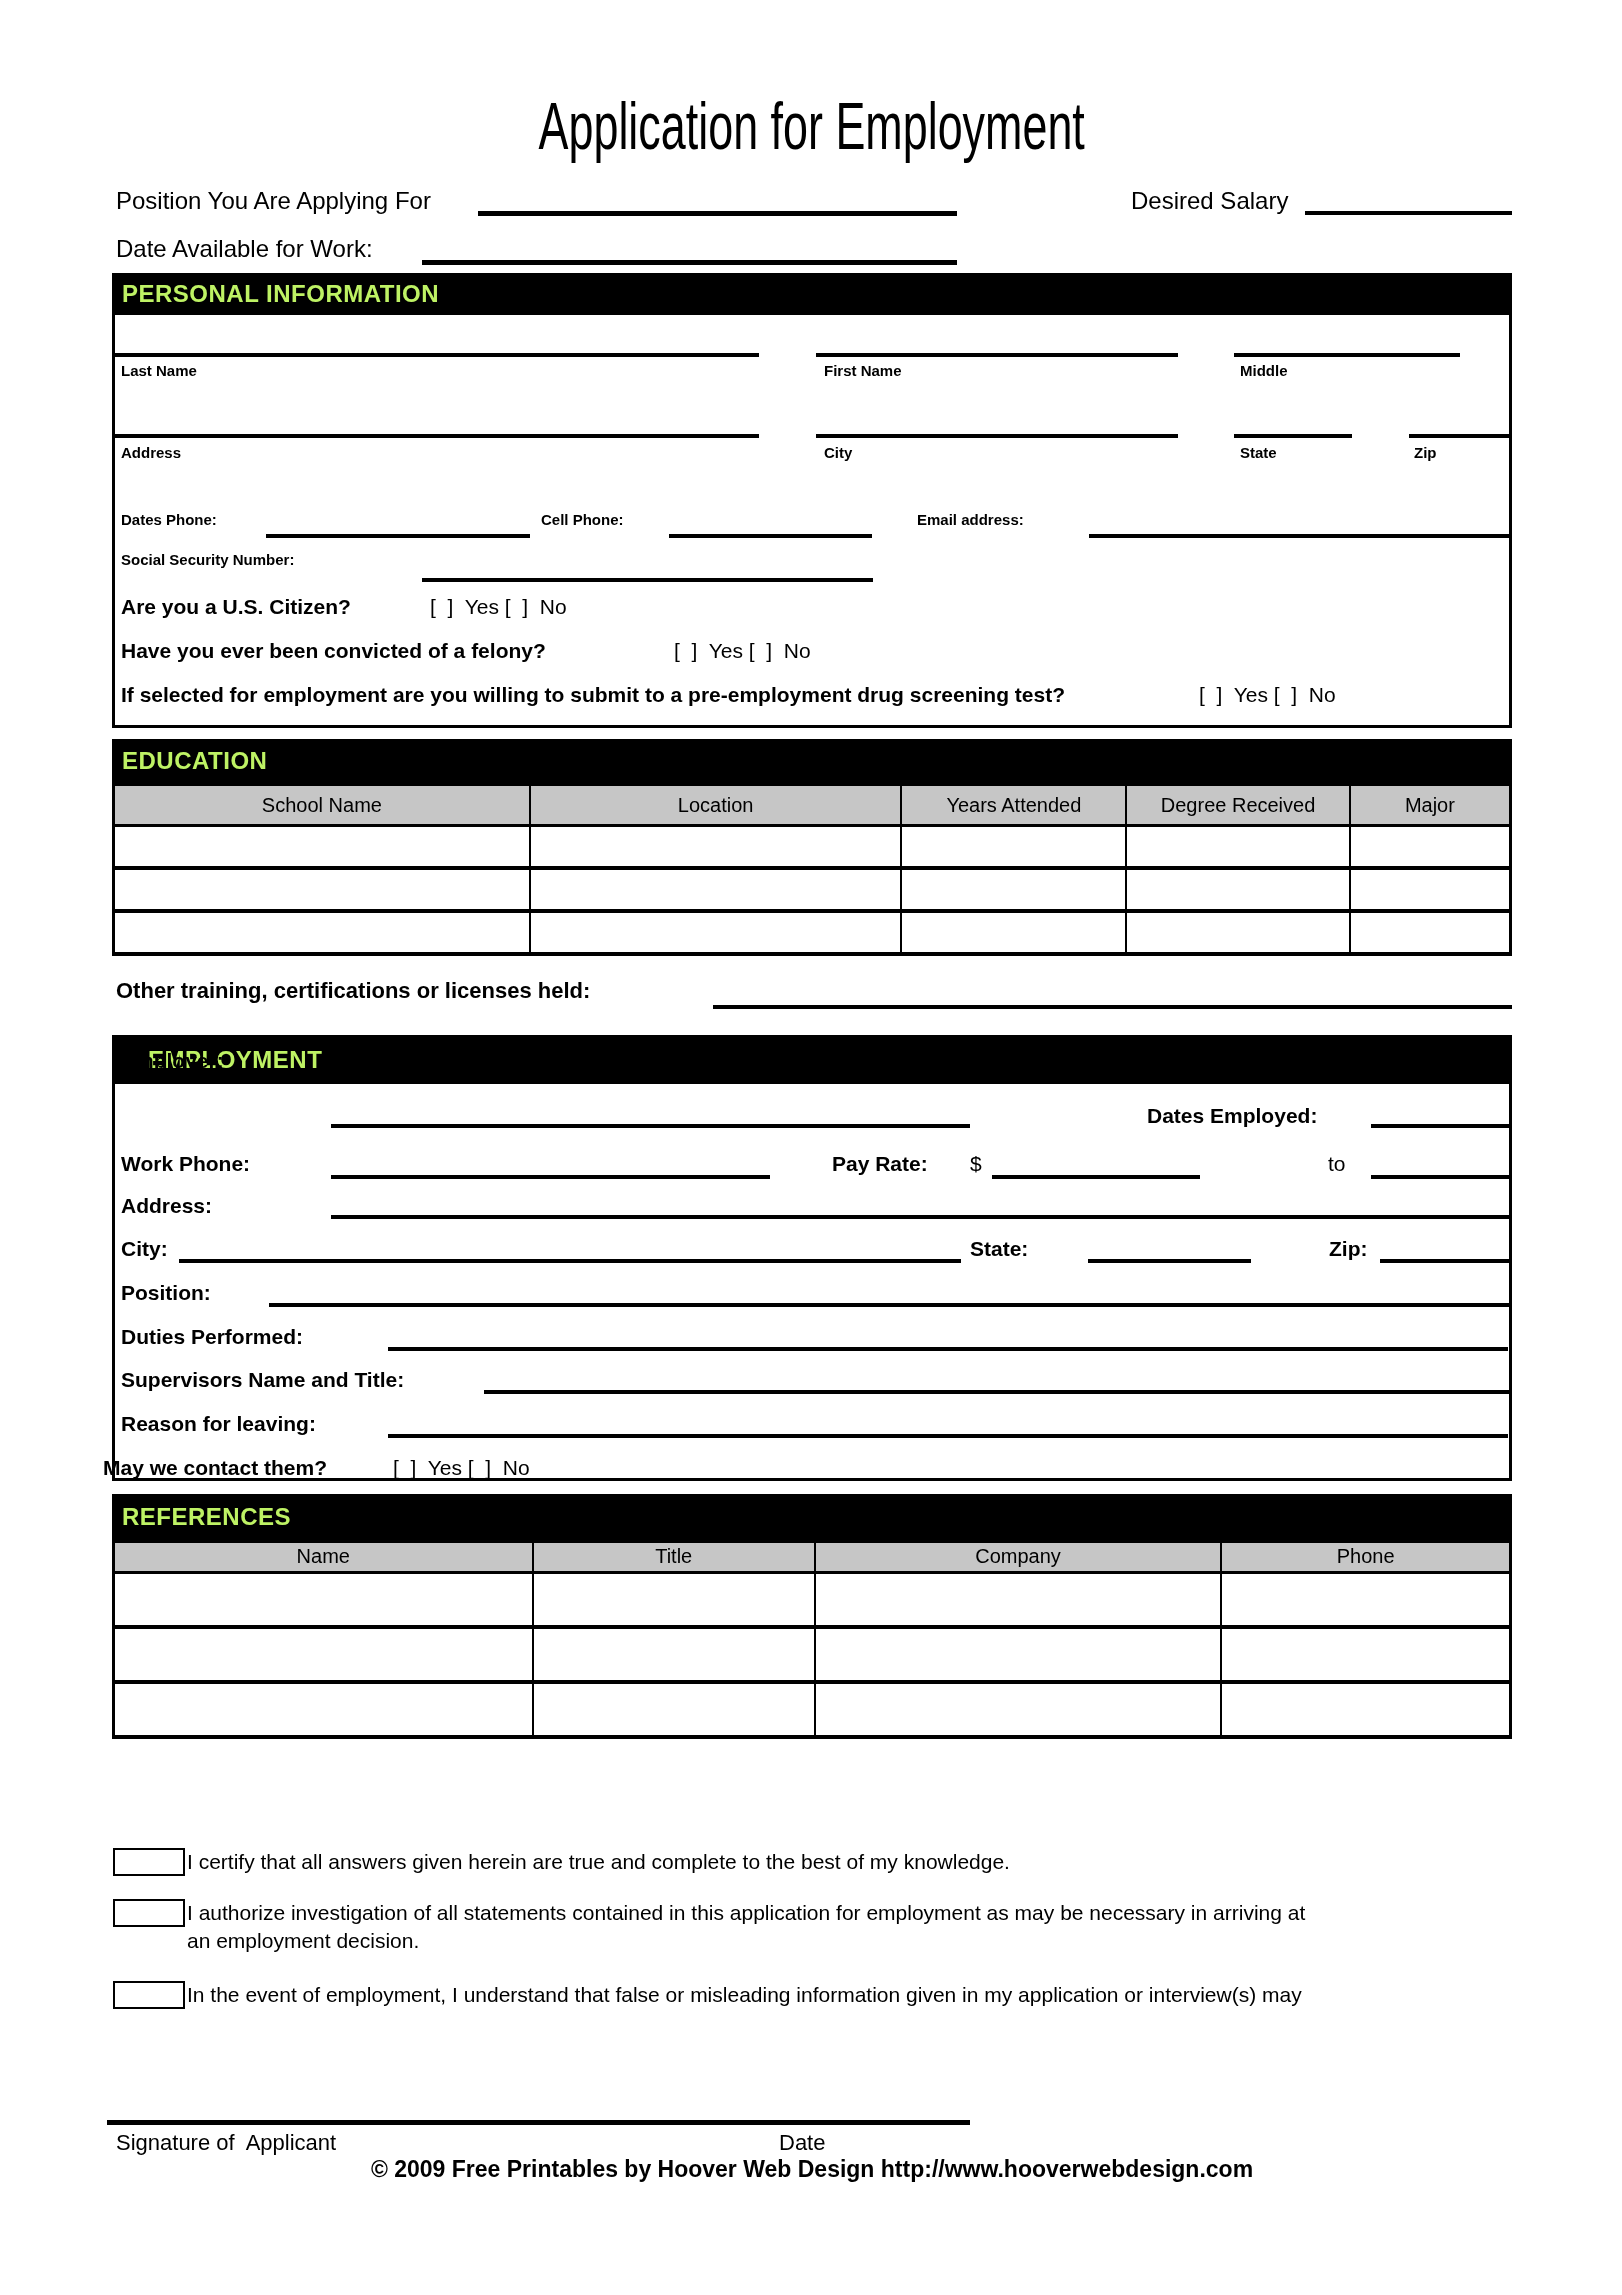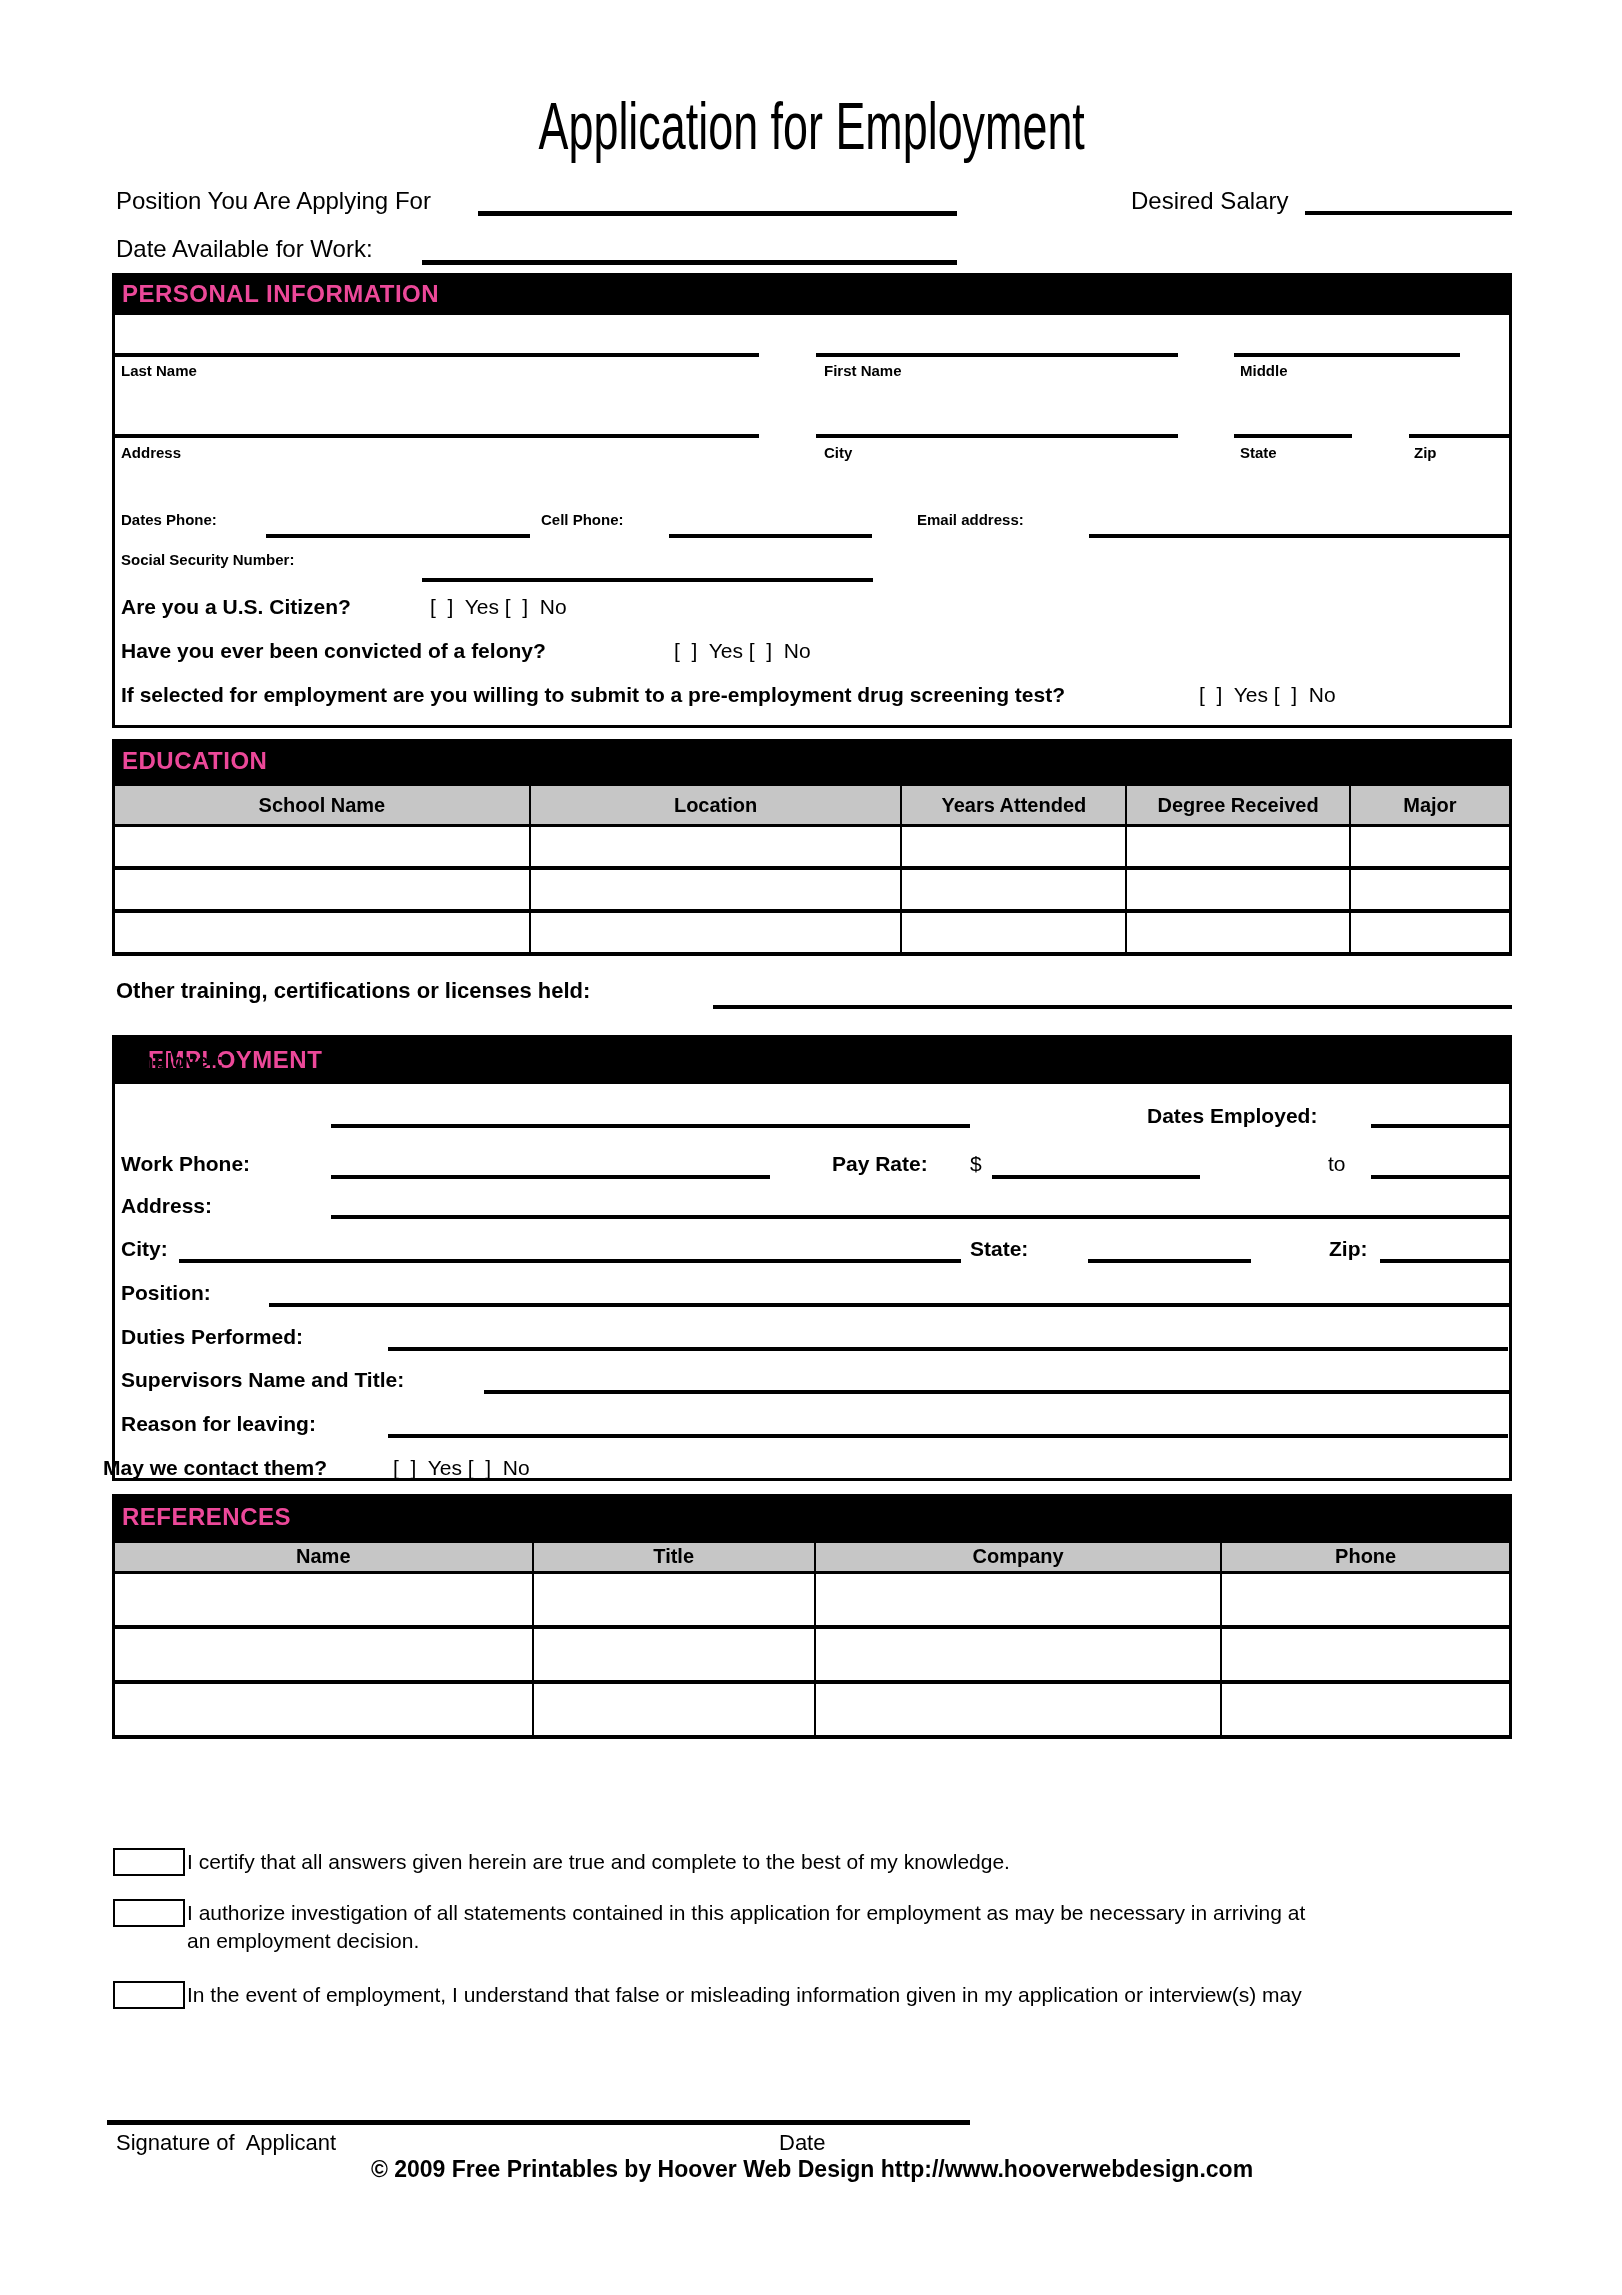--- a/index.html
+++ b/index.html
@@ -11,33 +11,33 @@
   .abs{position:absolute;}
   .title{
     position:absolute;left:0;top:88px;width:1623px;text-align:center;
     font-size:66px;font-weight:400;white-space:nowrap;
   }
   .title span{display:inline-block;transform:scaleX(0.68);transform-origin:center;}
   .toplbl{font-size:24px;font-weight:400;white-space:nowrap;}
   .line{position:absolute;background:#000;height:3.7px;}
   .line.thick{height:4.6px;}
   .banner{
-    position:absolute;left:112px;width:1400px;background:#000;color:#ec4899;
+    position:absolute;left:112px;width:1400px;background:#000;color:#bef264;
     font-weight:bold;font-size:24px;display:flex;align-items:center;
     padding-left:10px;box-sizing:border-box;letter-spacing:0.5px;
   }
   .secbox{position:absolute;left:112px;width:1400px;border:3.7px solid #000;border-top:none;box-sizing:border-box;background:#fff;}
   .lbl{position:absolute;font-size:15px;font-weight:bold;white-space:nowrap;}
   .elbl{position:absolute;font-size:21px;font-weight:bold;white-space:nowrap;}
   .q{position:absolute;font-size:21px;font-weight:bold;white-space:nowrap;}
   .yesno{position:absolute;font-size:21px;font-weight:400;white-space:pre;}
   .ftable{position:absolute;left:112px;width:1400px;border-collapse:collapse;table-layout:fixed;}
   .ftable th{
     background:#c6c6c6;border:2.8px solid #000;border-top:3.7px solid #000;border-bottom:3.7px solid #000;
-    font-size:20px;font-weight:bold;text-align:center;padding:0;
+    font-size:20px;font-weight:normal;text-align:center;padding:0;
   }
   .ftable td{border:2.8px solid #000;border-bottom:4.6px solid #000;padding:0;background:#fff;}
   .ftable{border:3.7px solid #000;}
   .othertrain{position:absolute;font-size:22px;font-weight:bold;white-space:nowrap;}
   .ackbox{position:absolute;width:72px;height:27.5px;border:2.8px solid #000;background:#fff;box-sizing:border-box;}
   .acktext{position:absolute;font-size:21px;font-weight:400;line-height:27.5px;}
   .siglbl{position:absolute;font-size:22px;font-weight:400;white-space:pre;}
   .copyright{
     position:absolute;left:112px;top:2156px;width:1400px;text-align:center;
     font-size:23px;font-weight:bold;white-space:nowrap;

